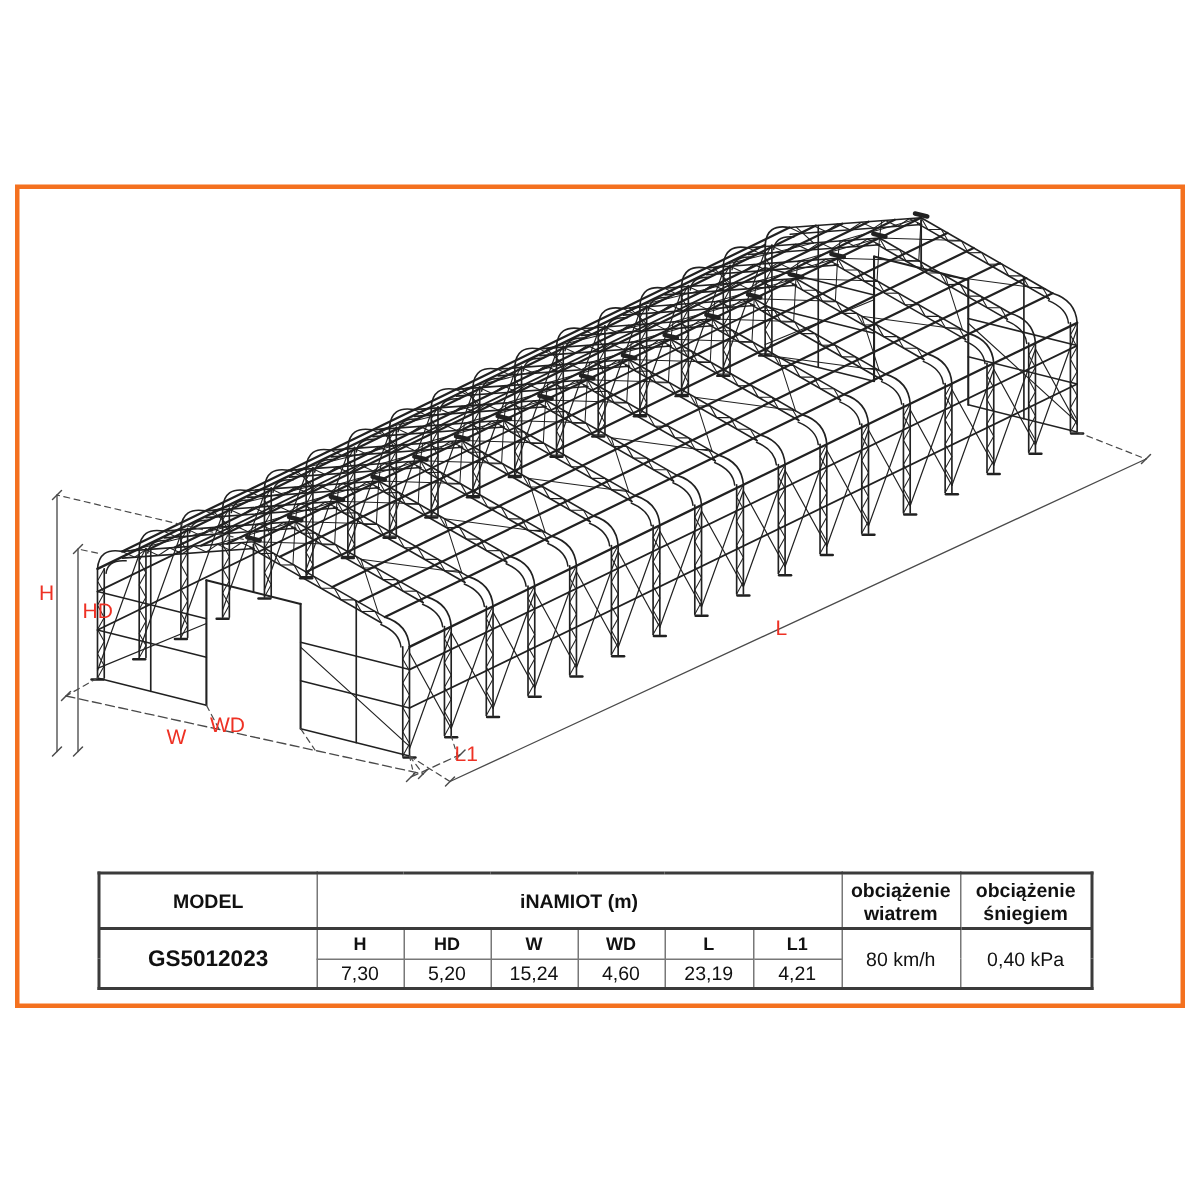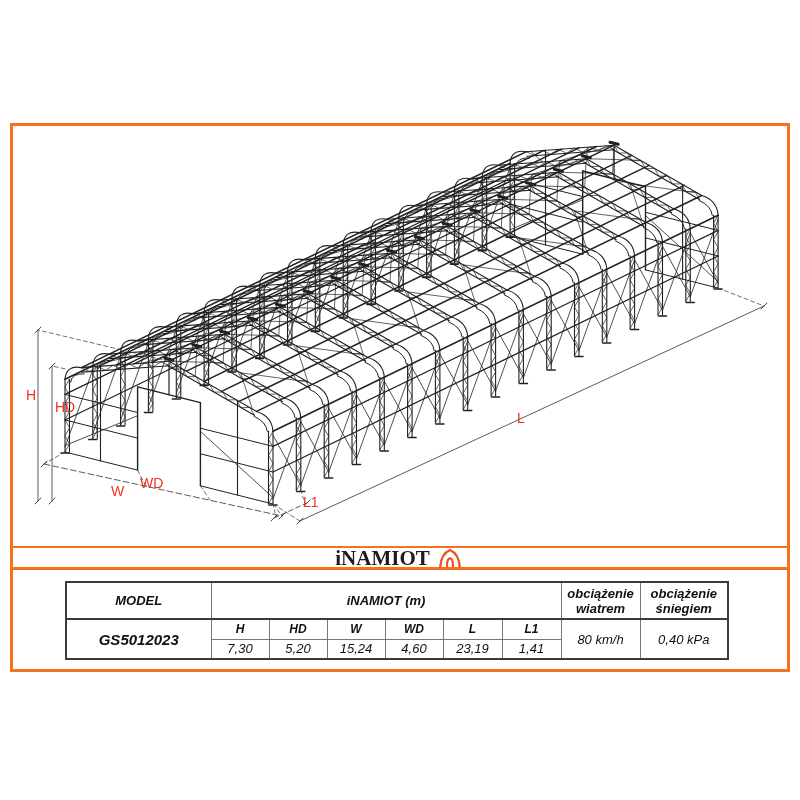--- a/index.html
+++ b/index.html
@@ -18,21 +18,21 @@
   #lab-l{left:517px;top:411px}
   .logoband{position:absolute;left:10px;top:546px;width:780px;height:24px;
             border-top:2px solid #f4711f;border-bottom:3px solid #f4711f;
             box-sizing:border-box;display:flex;align-items:center;justify-content:center;gap:5px;}
   .logotext{font-family:"Liberation Serif",serif;font-weight:bold;font-size:21px;
             line-height:18px;color:#1c1c1a;letter-spacing:0px;}
   .tenticon{display:block;}
   .spec{position:absolute;left:65px;top:581px;border-collapse:collapse;table-layout:fixed;
         font-family:"Liberation Sans",sans-serif;color:#111;}
   .spec, .spec td, .spec th{border:1px solid #787878;}
-  .spec{border:2px solid #3b3b3b;font-style:italic;}
+  .spec{border:2px solid #3b3b3b;}
   .spec .hdr td, .spec .hdr th{border-bottom:2px solid #3b3b3b;}
   .spec td, .spec th{text-align:center;vertical-align:middle;padding:0 2px;box-sizing:border-box;}
   .hcell{font-weight:bold;font-size:13px;line-height:15px;}
   .modelv{font-weight:bold;font-size:15px;}
   .sub{font-weight:bold;font-size:12px;height:20px;}
   .val{font-size:13px;height:16px;}
   .loadv{font-size:13px;margin-top:48px;}
 </style>
 </head>
 <body>
@@ -585,27 +585,20 @@
 
   <div class="frame"></div>
 
   <span class="dim" id="lab-h">H</span>
   <span class="dim" id="lab-hd">HD</span>
   <span class="dim" id="lab-w">W</span>
   <span class="dim" id="lab-wd">WD</span>
   <span class="dim" id="lab-l1">L1</span>
   <span class="dim" id="lab-l">L</span>
 
-  <div class="logoband">
-    <span class="logotext">iNAMIOT</span>
-    <svg class="tenticon" width="30" height="21" viewBox="0 0 32 28">
-      <path d="M3,26 C4,14 9,7 16,4 C23,7 28,14 29,26" fill="none" stroke="#ef5223" stroke-width="3.2" stroke-linecap="round"></path>
-      <path d="M12,26 C12,18 14,15 16,15 C18,15 20,18 20,26" fill="none" stroke="#ef5223" stroke-width="3" stroke-linecap="round"></path>
-    </svg>
-  </div>
 
   <table class="spec">
     <colgroup>
       <col style="width:145px">
         <col style="width:58px">
         <col style="width:58px">
         <col style="width:58px">
       <col style="width:58px">
         <col style="width:59px">
         <col style="width:59px">
@@ -629,18 +622,18 @@
       <td class="sub">L1</td>
       <td class="loadv" rowspan="2">80 km/h</td>
       <td class="loadv" rowspan="2">0,40 kPa</td>
     </tr>
     <tr style="height:20px">
       <td class="val">7,30</td>
       <td class="val">5,20</td>
       <td class="val">15,24</td>
       <td class="val">4,60</td>
       <td class="val">23,19</td>
-      <td class="val">1,41</td>
+      <td class="val">4,21</td>
     </tr>
   </tbody>
     </table>
 
 </div>
 
 </body></html>

